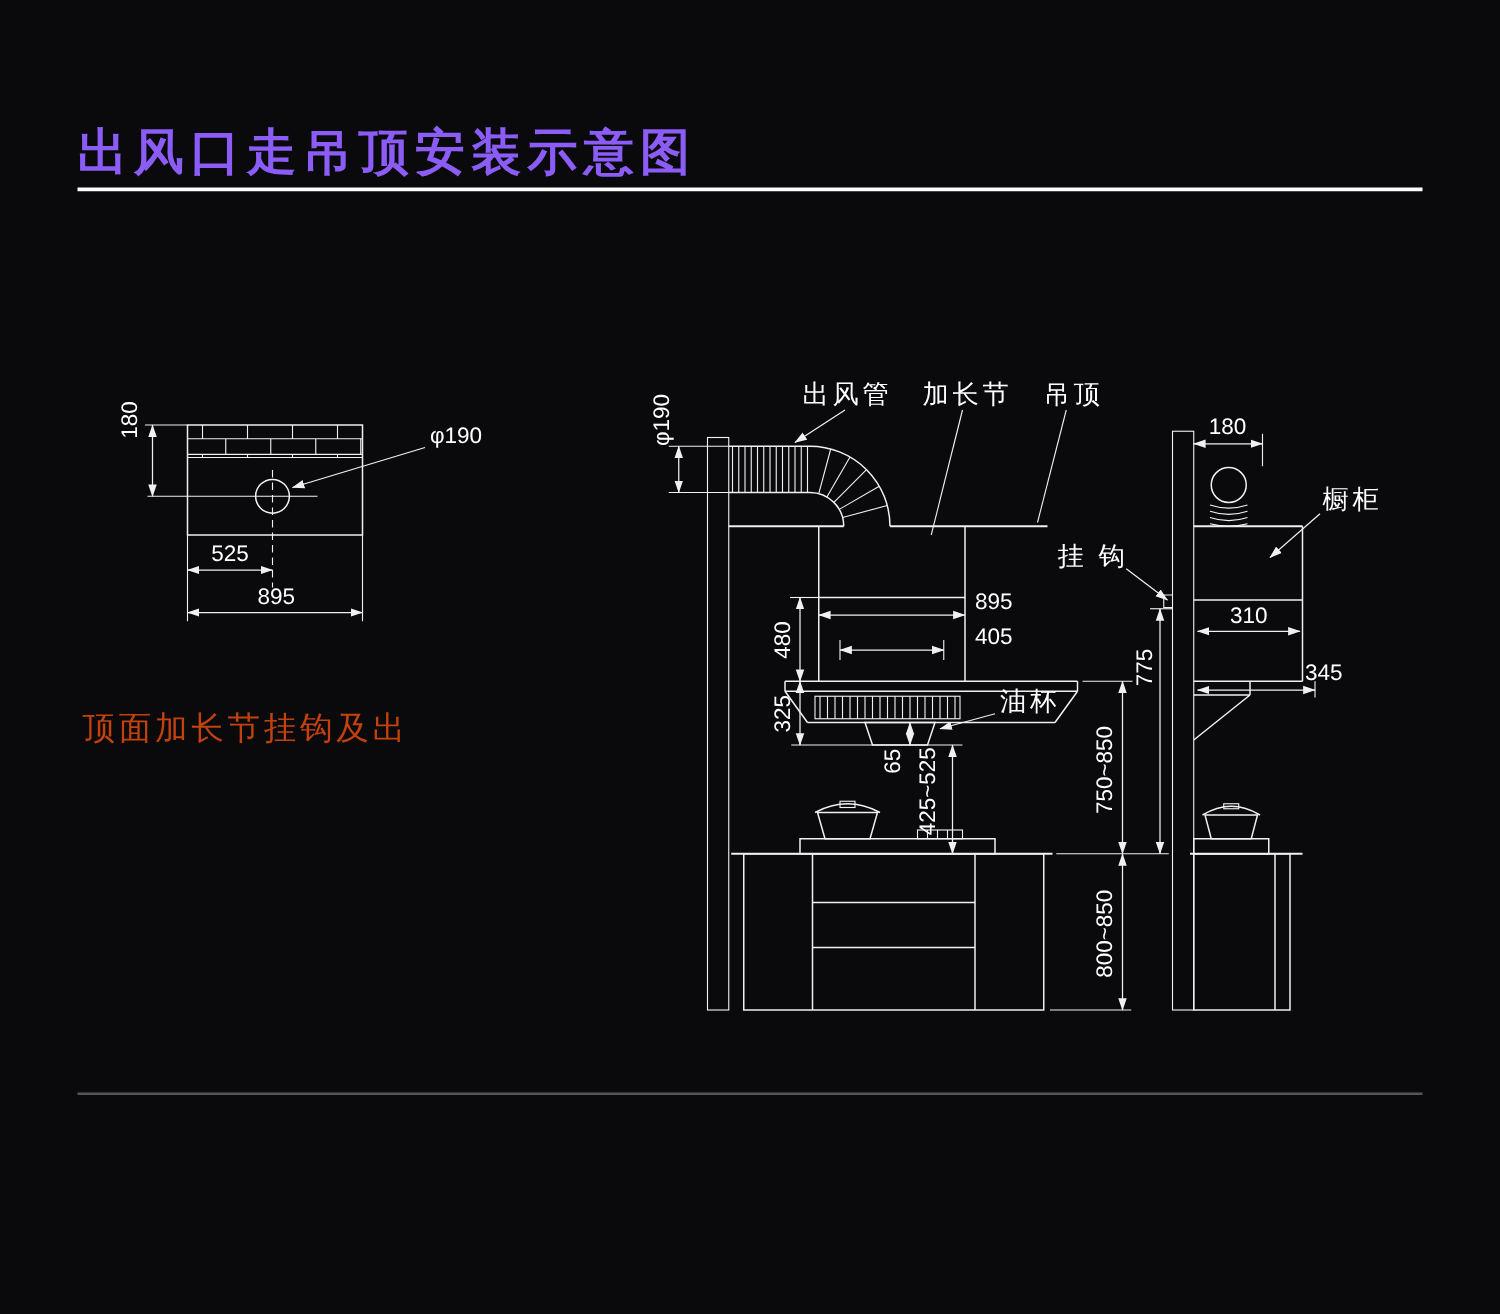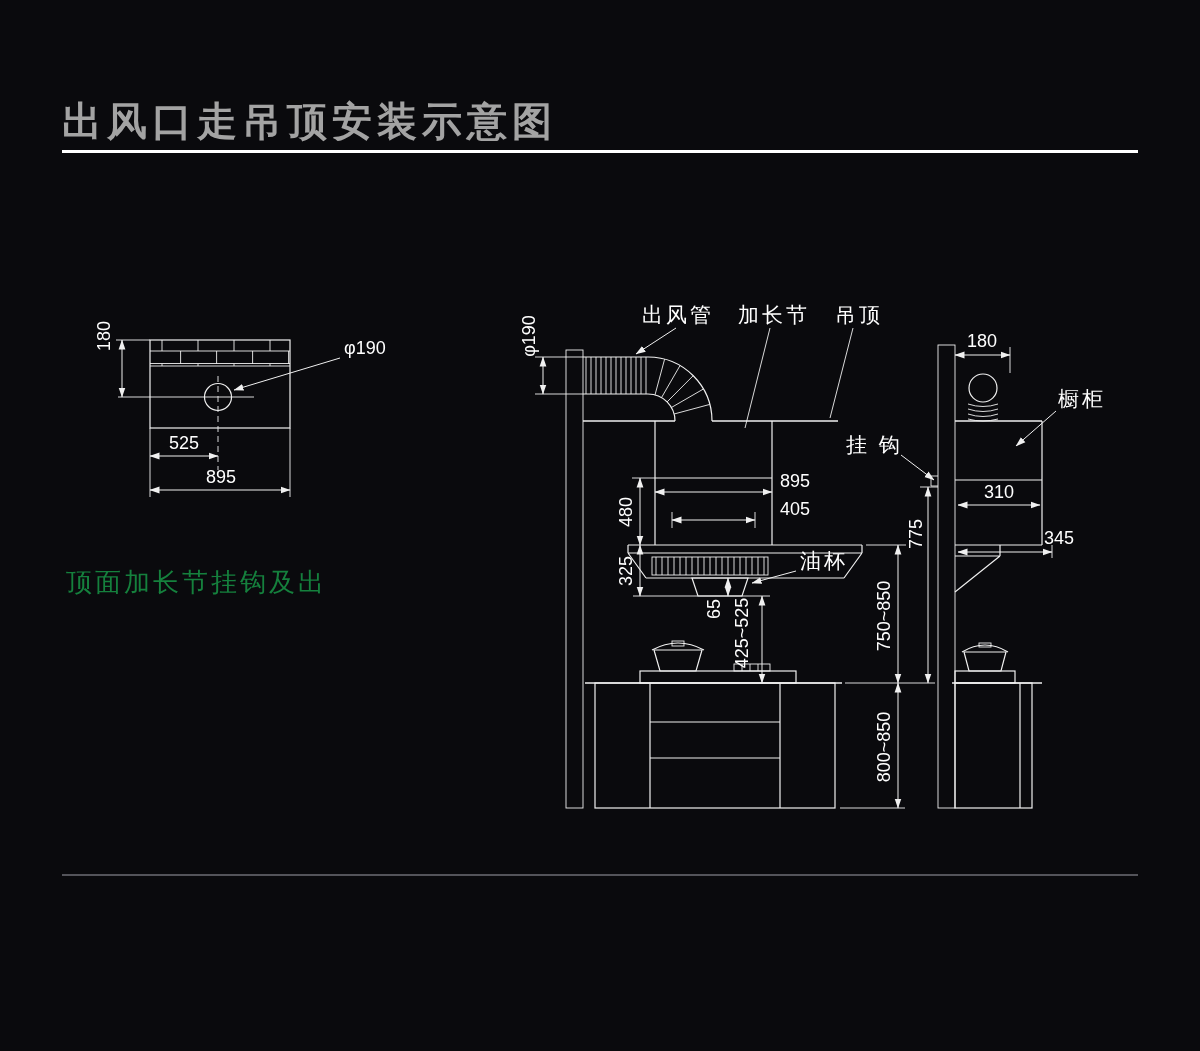--- a/index.html
+++ b/index.html
@@ -3,31 +3,31 @@
 <meta charset="utf-8">
 <style>
   html,body{margin:0;padding:0;}
   body{
     width:1200px;height:1051px;position:relative;
     background:#0a0a0d;overflow:hidden;
     font-family:"Liberation Sans", sans-serif;color:#ffffff;
   }
   .title{
     position:absolute;left:62px;top:94px;
-    font-size:40px;font-weight:700;letter-spacing:5px;color:#a3a3a3;
+    font-size:40px;font-weight:700;letter-spacing:5px;color:#8b5cf6;
   }
   .title-rule{
     position:absolute;left:62px;top:150px;width:1076px;height:3px;background:#ffffff;
   }
   .bottom-rule{
     position:absolute;left:62px;top:874px;width:1076px;height:2px;background:#54545a;
   }
   .note{
     position:absolute;left:66px;top:562px;
-    font-size:26px;letter-spacing:3px;line-height:40px;color:#15803d;
+    font-size:26px;letter-spacing:3px;line-height:40px;color:#c2410c;
   }
   svg{position:absolute;left:0;top:0;}
   .ln{stroke:#f0f0f0;stroke-width:1.2;fill:none;}
   .ln2{stroke:#f0f0f0;stroke-width:1.6;fill:none;}
   .thin{stroke:#f0f0f0;stroke-width:0.9;fill:none;}
   .dim{stroke:#f0f0f0;stroke-width:1;fill:none;}
   .ext{stroke:#f0f0f0;stroke-width:0.9;fill:none;}
   .dash{stroke:#f0f0f0;stroke-width:0.9;fill:none;stroke-dasharray:6 4;}
   text{fill:#ffffff;font-family:"Liberation Sans", sans-serif;}
   .dim-t{font-size:18px;}

